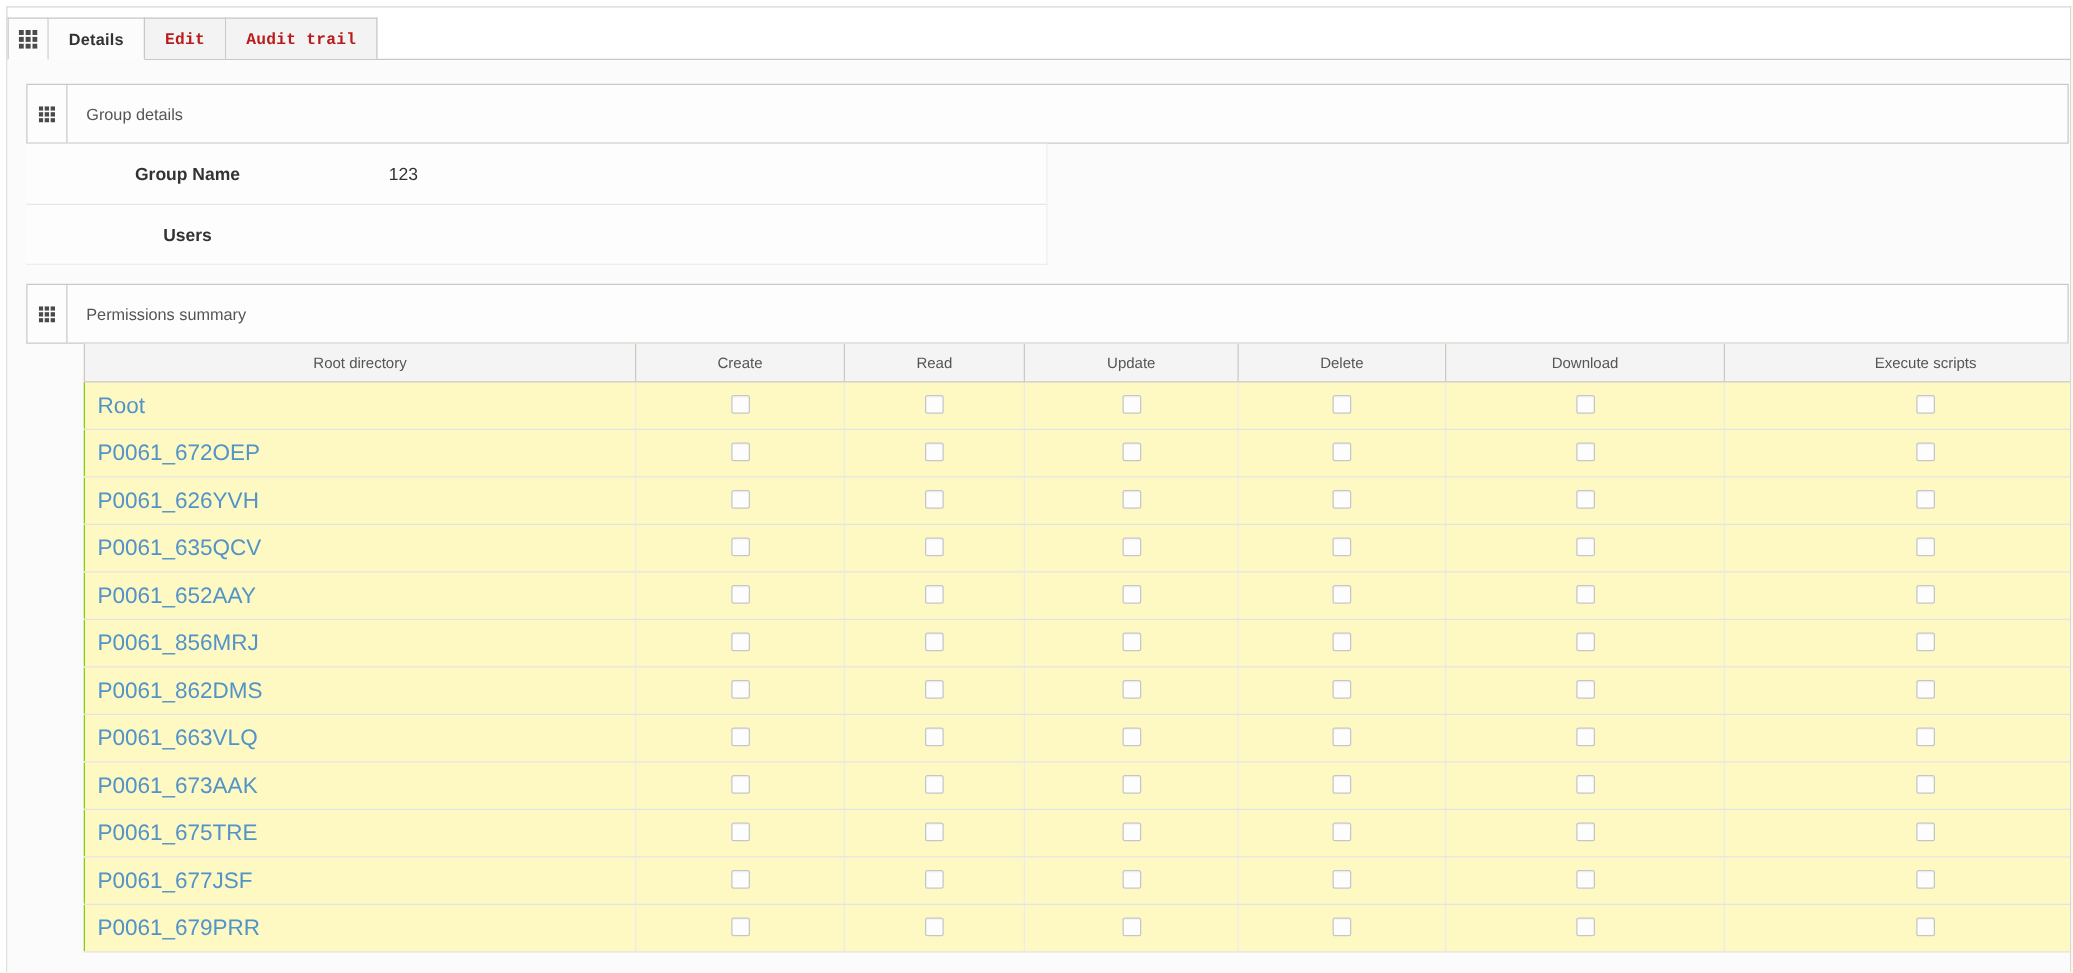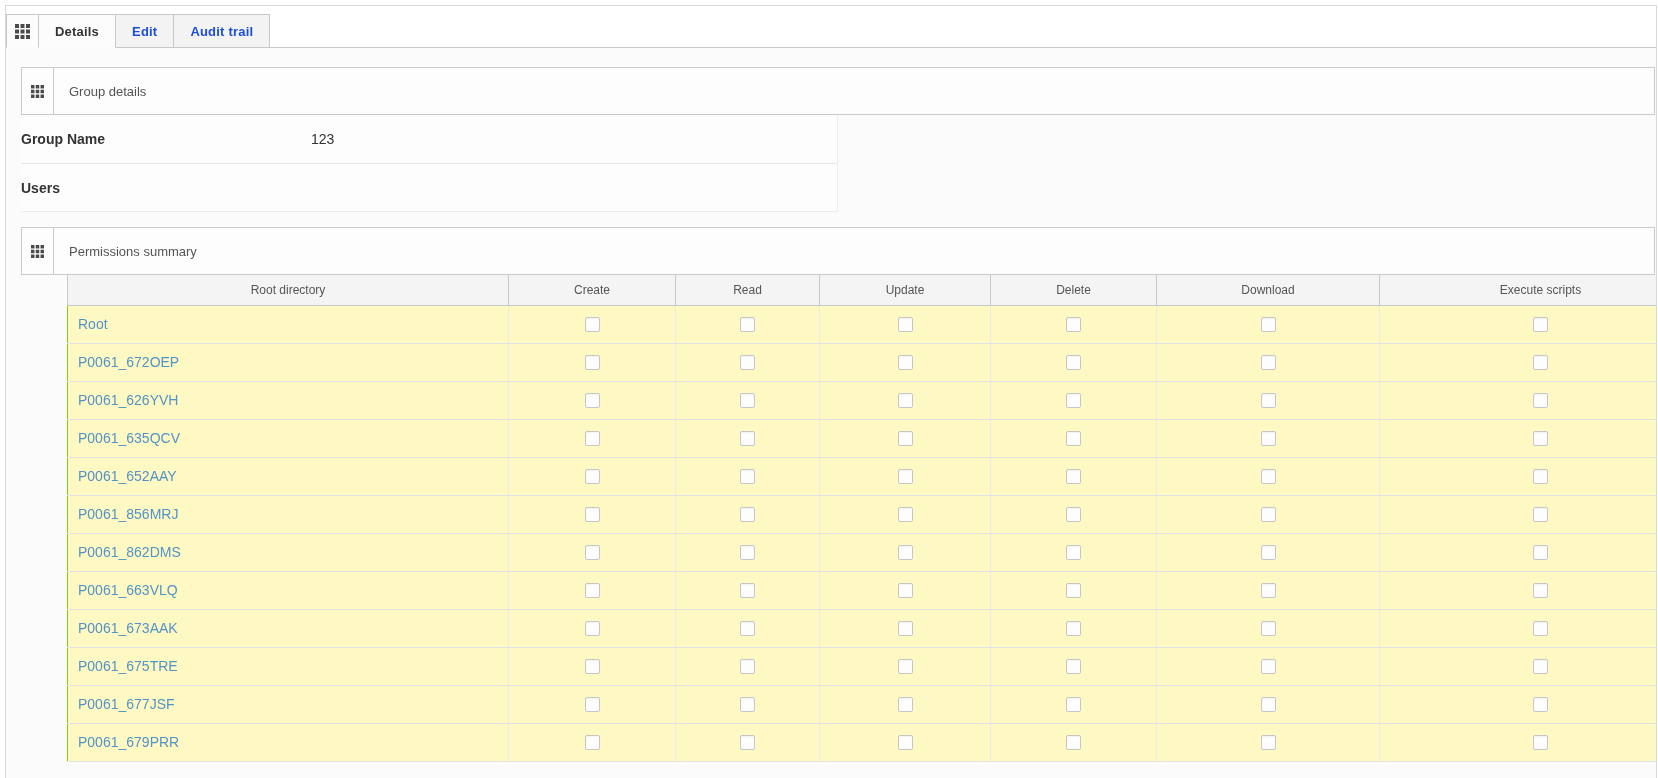--- a/index.html
+++ b/index.html
@@ -47,21 +47,22 @@
     border-top: 1px solid #c8c8c8;
     border-right: 1px solid #c8c8c8;
     border-bottom: 1px solid #fbfbfb;
     margin-bottom: -1px;
     color: #333;
   }
   .tab.inactive {
     background: #f3f3f3;
     border-top: 1px solid #c8c8c8;
     border-right: 1px solid #c8c8c8;
-    color: #1d4ed8;
+    color: #b91c1c;
+    font-family: Liberation Mono, monospace;
   }
   
   .content {
     background: #fbfbfb;
     padding: 19px 1px 0 15px;
     height: calc(100% - 42px);
     overflow: hidden;
   }
   .panel-header {
     display: flex;
@@ -89,21 +90,21 @@
     border-bottom: 1px solid #ededed;
   }
   .gd-row {
     display: flex;
     align-items: center;
     height: 48px;
   }
   .gd-row + .gd-row { border-top: 1px solid #e7e7e7; }
   .gd-label {
     width: 258px;
-    text-align: left;
+    text-align: center;
     font-size: 14px;
     font-weight: bold;
     color: #333;
   }
   .gd-value {
     padding-left: 32px;
     font-size: 14px;
     color: #333;
   }
   .panel-gap { height: 15px; }
@@ -127,21 +128,21 @@
     color: #555;
     text-align: center;
   }
   table.perm tbody td {
     height: 38px;
     border-bottom: 1px solid #e3e3e3;
     border-right: 1px solid #ebebeb;
     vertical-align: middle;
   }
   table.perm tbody td:last-child { border-right: none; }
-  td.dir-cell { padding-left: 10px; font-size: 14px; }
+  td.dir-cell { padding-left: 10px; font-size: 18px; }
   td.dir-cell a { color: #5293c8; text-decoration: none; }
   td.cb-cell { text-align: center; }
   .cb {
     display: inline-block;
     width: 15px; height: 15px;
     border: 1px solid #c6c6c6;
     border-radius: 2px;
     background: #fdfdfd;
     box-shadow: inset 0 1px 1px rgba(0,0,0,0.04);
     vertical-align: middle;

